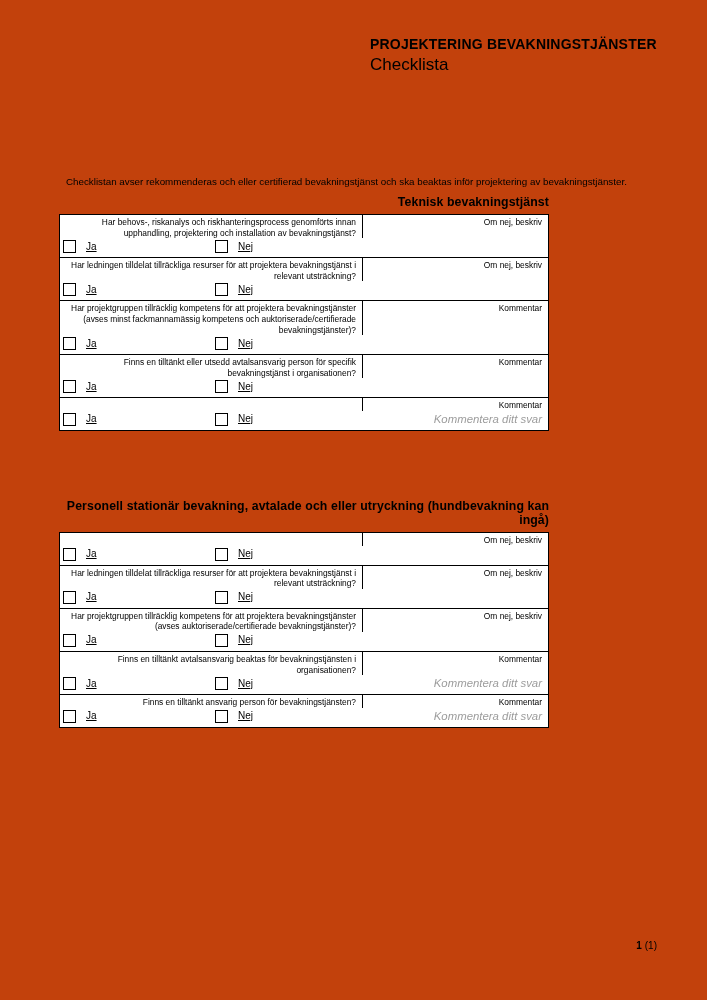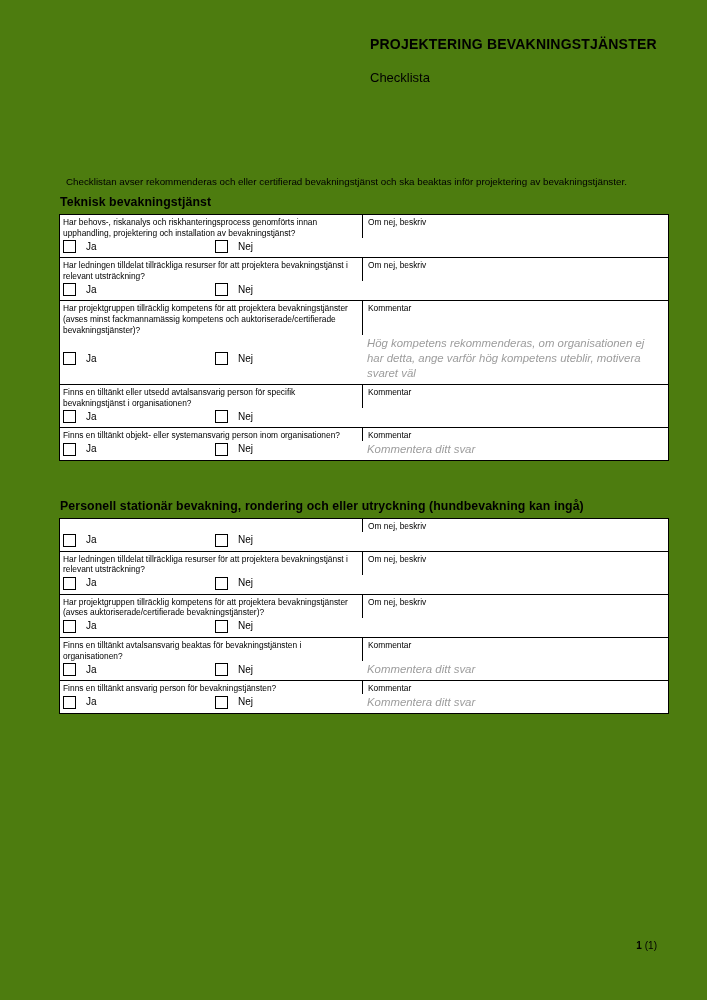--- a/index.html
+++ b/index.html
@@ -1,31 +1,31 @@
 <!DOCTYPE html>
 <html><head>
 <meta charset="utf-8">
 <style>
   html,body{margin:0;padding:0;background:#ffffff;}
   .page{
     position:relative;
     width:707px;height:1000px;
-    background:#4d7c0f;
+    background:#c2410c;
     font-family:"Liberation Sans","DejaVu Sans",sans-serif;
     color:#000;
     overflow:hidden;
   }
   
   .doc-header{position:absolute;left:370px;top:36px;}
   .doc-title{font-size:14px;font-weight:bold;line-height:17px;letter-spacing:.2px;}
-  .doc-subtitle{font-size:13px;line-height:16px;margin-top:17px;}
+  .doc-subtitle{font-size:17px;line-height:16px;margin-top:4px;}
   
   .intro{position:absolute;left:66px;top:176px;width:620px;font-size:9.8px;line-height:12px;}
   
-  .section{position:absolute;left:59px;width:610px;}
+  .section{position:absolute;left:59px;width:490px;text-align:right;}
   .section-1{top:195px;}
   .section-2{top:499px;}
   .section-heading{font-size:12.3px;font-weight:bold;line-height:14px;margin:0 0 5px 1px;letter-spacing:.1px;}
   
   .ctable{border:1.5px solid #000;background:#fff;}
   .trow{display:grid;grid-template-columns:302px 1fr;grid-template-rows:auto 1fr;}
   .trow + .trow{border-top:1px solid #000;}
   .qcell{
     grid-column:1;grid-row:1;
     font-size:8.4px;line-height:10.6px;
@@ -45,21 +45,21 @@
   }
   .opt{display:inline-flex;align-items:center;width:152px;}
   .opt.opt2{width:auto;}
   .cb{
     width:11px;height:11px;
     border:1px solid #000;
     background:#fff;
     display:inline-block;
     flex:0 0 auto;
   }
-  .cbl{margin-left:10px;font-size:10px;line-height:12px;}
+  .cbl{margin-left:10px;font-size:10px;line-height:12px;text-decoration:underline;}
   .ncell{
     grid-column:2;grid-row:2;
     font-size:11.4px;line-height:15px;
     font-style:italic;
     color:#9c9c9c;
     padding:1px 6px 3px 5px;
     white-space:pre-line;
   }
   
   .page-footer{position:absolute;top:940px;right:50px;font-size:10px;line-height:12px;}
@@ -124,62 +124,58 @@
         <div class="acell">
           <span class="opt">
             <span class="cb"></span>
             <span class="cbl">Ja</span>
           </span>
           <span class="opt opt2">
             <span class="cb"></span>
             <span class="cbl">Nej</span>
           </span>
         </div>
-        <div class="ncell">Hög kompetens rekommenderas, om organisationen ej
-har detta, ange varför hög kompetens uteblir, motivera
-svaret väl</div>
       </div>
 
       <div class="trow">
         <div class="qcell">Finns en tilltänkt eller utsedd avtalsansvarig person för specifik
 bevakningstjänst i organisationen?</div>
         <div class="hcell">Kommentar</div>
         <div class="acell">
           <span class="opt">
             <span class="cb"></span>
             <span class="cbl">Ja</span>
           </span>
           <span class="opt opt2">
             <span class="cb"></span>
             <span class="cbl">Nej</span>
           </span>
         </div>
       </div>
 
       <div class="trow">
-        <div class="qcell">Finns en tilltänkt objekt- eller systemansvarig person inom organisationen?</div>
         <div class="hcell">Kommentar</div>
         <div class="acell">
           <span class="opt">
             <span class="cb"></span>
             <span class="cbl">Ja</span>
           </span>
           <span class="opt opt2">
             <span class="cb"></span>
             <span class="cbl">Nej</span>
           </span>
         </div>
         <div class="ncell">Kommentera ditt svar</div>
       </div>
 
     </div>
   </div>
 
   <div class="section section-2">
-    <div class="section-heading">Personell stationär bevakning, rondering och eller utryckning (hundbevakning kan ingå)</div>
+    <div class="section-heading">Personell stationär bevakning, avtalade och eller utryckning (hundbevakning kan ingå)</div>
     <div class="ctable">
 
       <div class="trow">
         <div class="hcell">Om nej, beskriv</div>
         <div class="acell">
           <span class="opt">
             <span class="cb"></span>
             <span class="cbl">Ja</span>
           </span>
           <span class="opt opt2">

